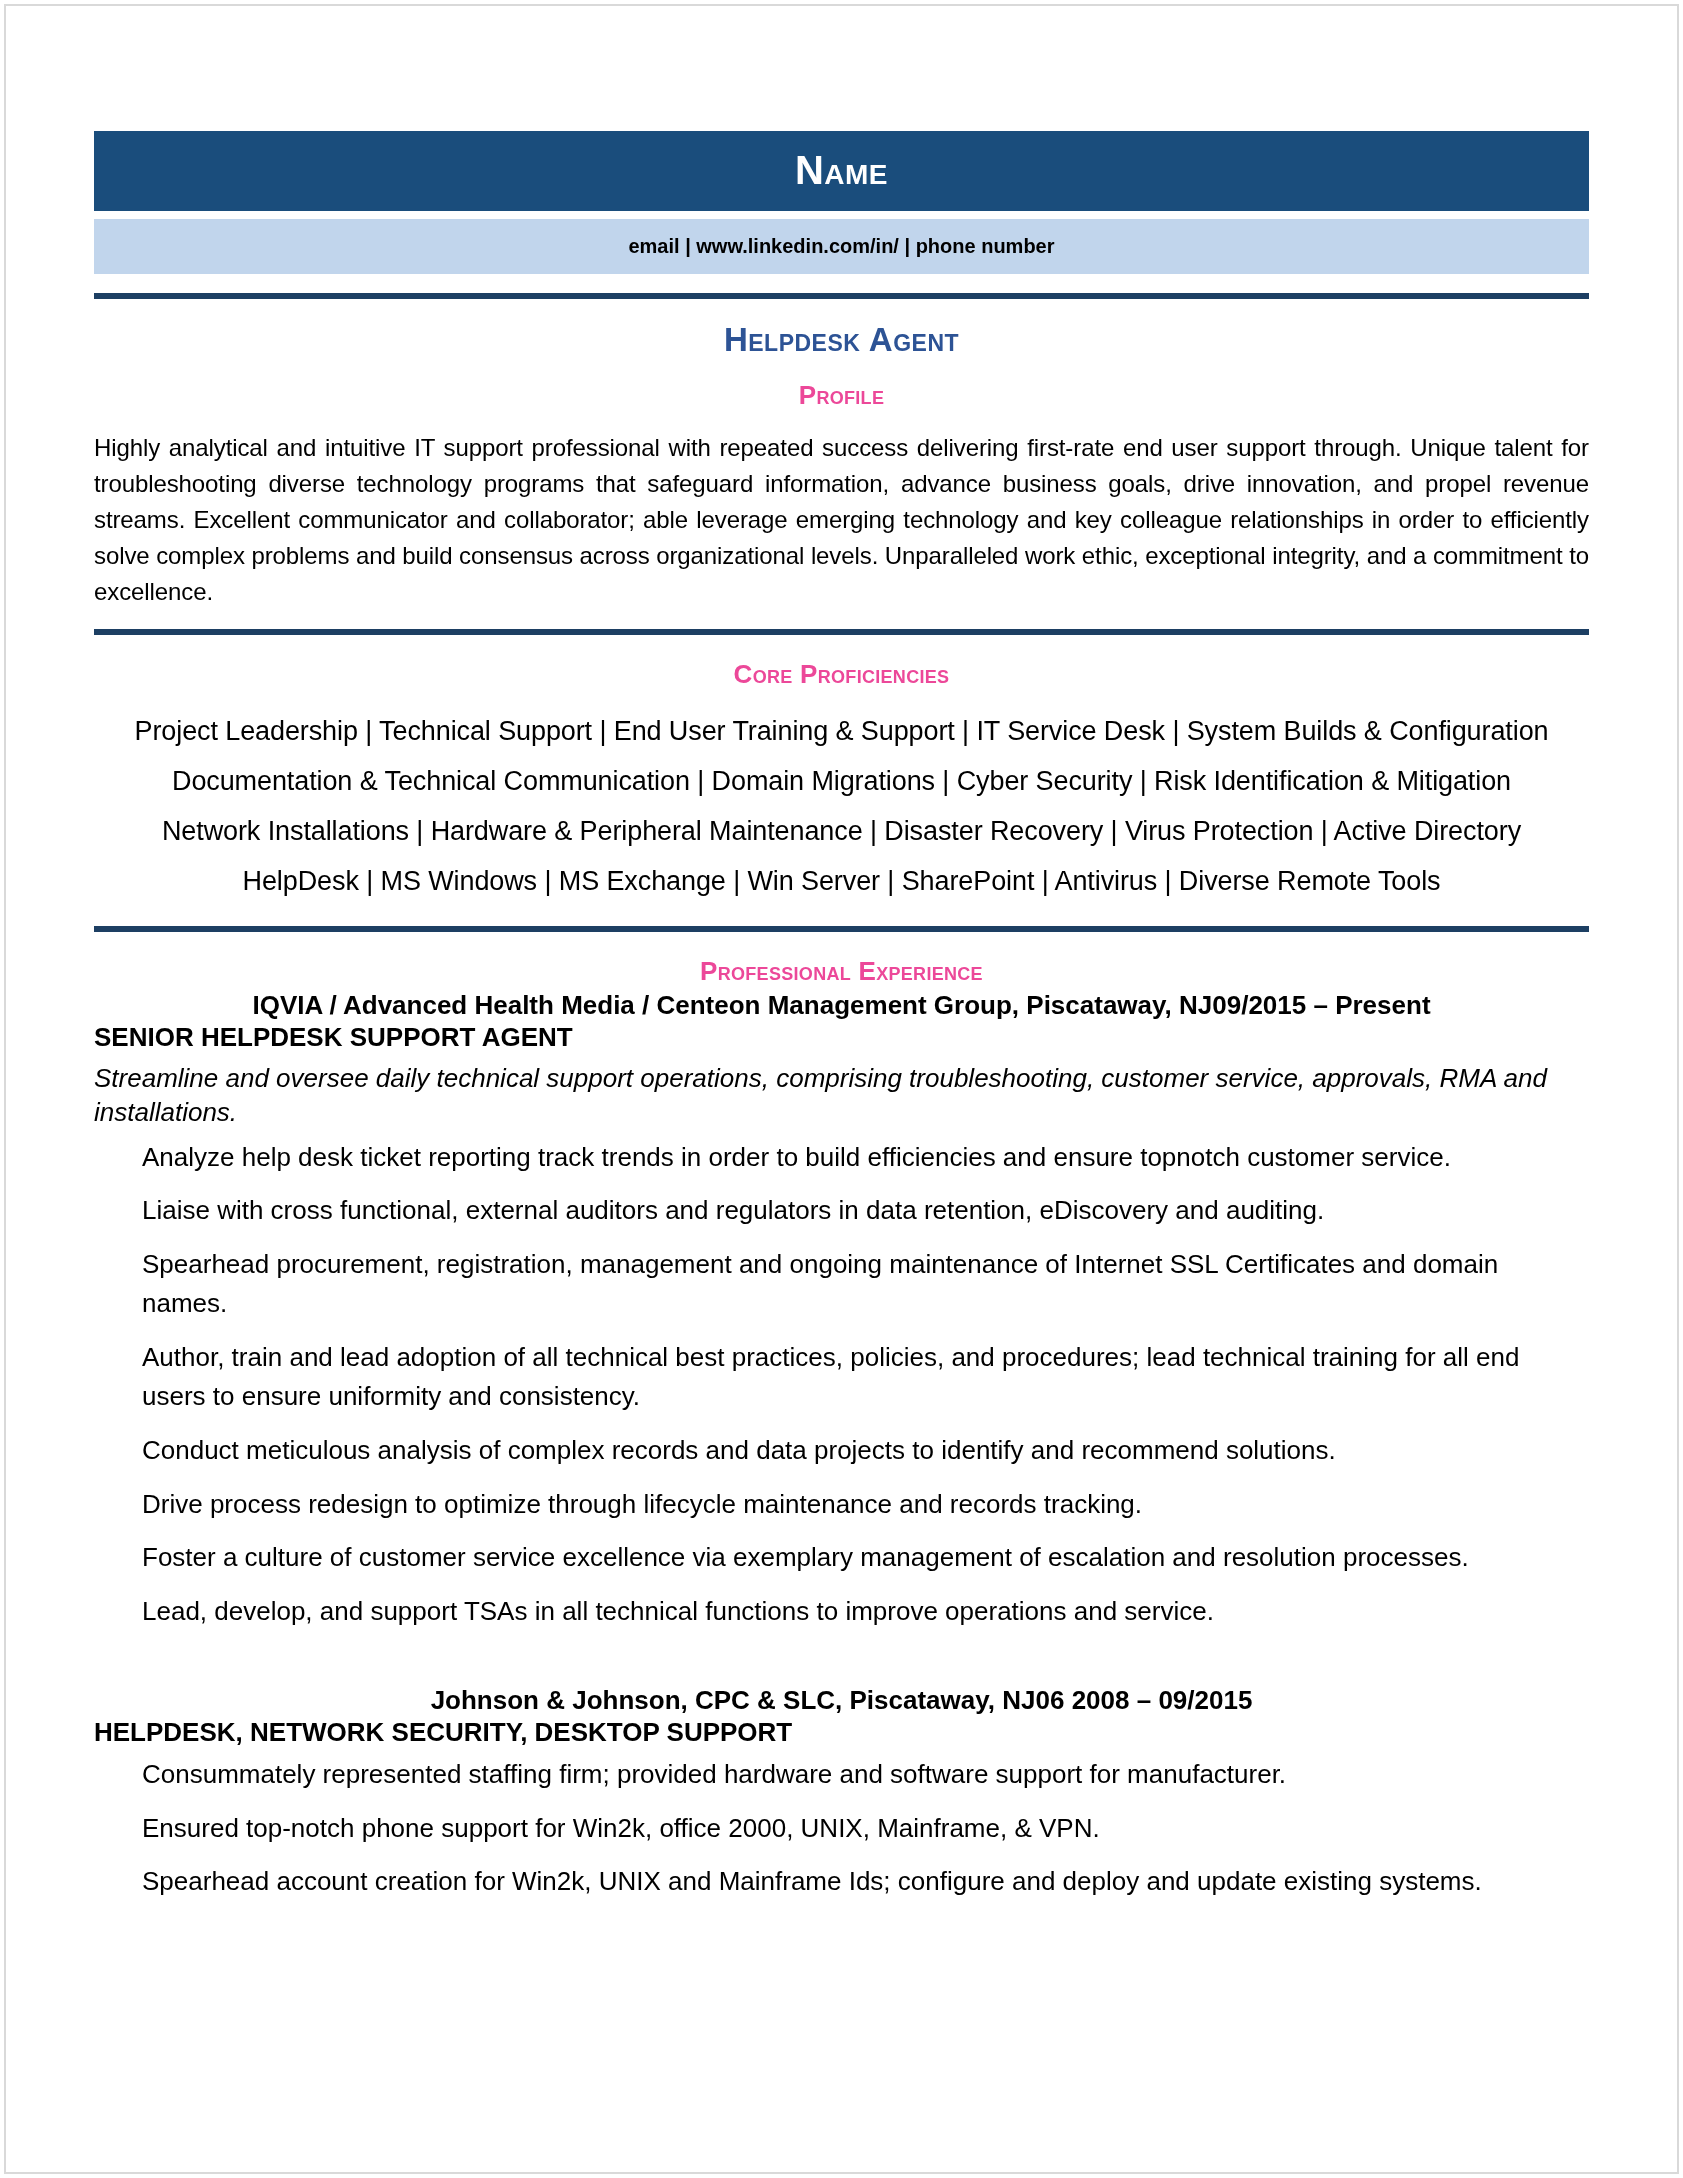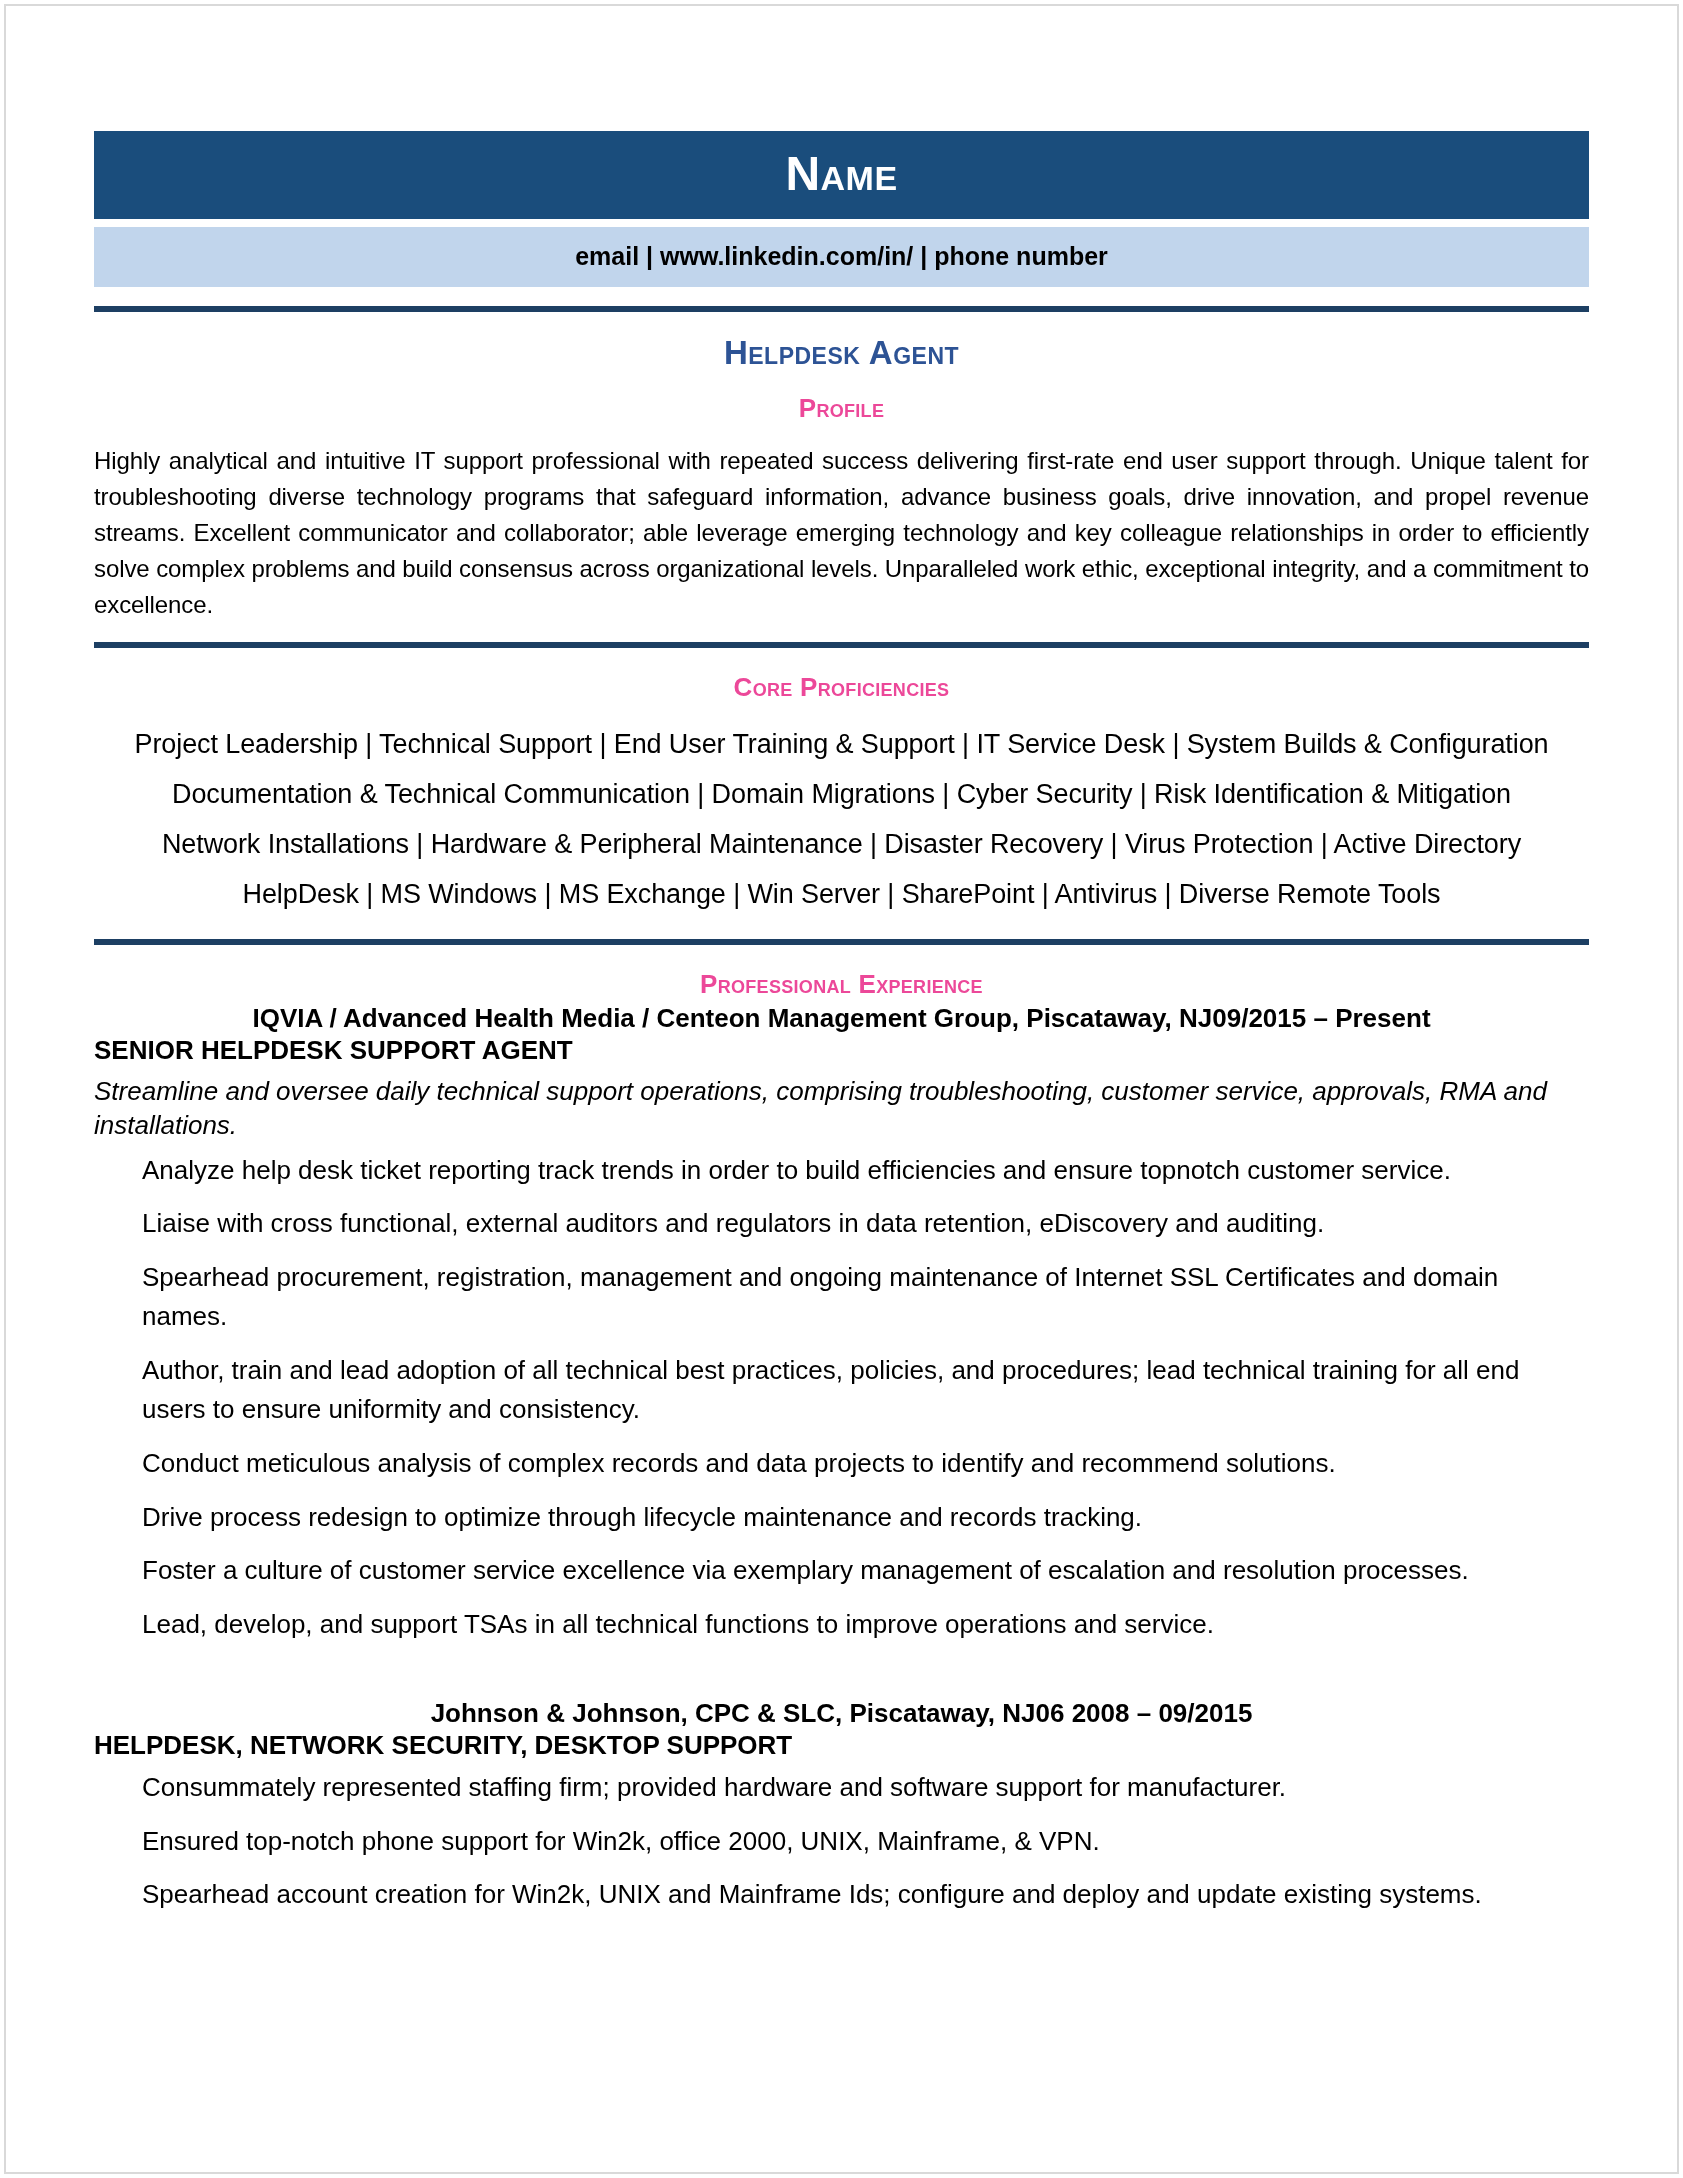--- a/index.html
+++ b/index.html
@@ -43,32 +43,32 @@
     width: 1495px;
   }
 
   
   .name-bar {
     margin-top: 131px;
     background: #1a4d7c;
     color: #ffffff;
     text-align: center;
     font-weight: bold;
-    font-size: 48px;
+    font-size: 40px;
     font-variant: small-caps;
     letter-spacing: 0.5px;
     line-height: 1;
     padding: 19px 0 21px 0;
   }
   .contact-bar {
     background: #c1d5ec;
     color: #000000;
     text-align: center;
     font-weight: bold;
-    font-size: 25px;
+    font-size: 20px;
     line-height: 1;
     padding: 17px 0 18px 0;
     margin-top: 8px;
   }
   .rule {
     height: 6px;
     background: #1d3f63;
     margin-top: 19px;
   }
 

